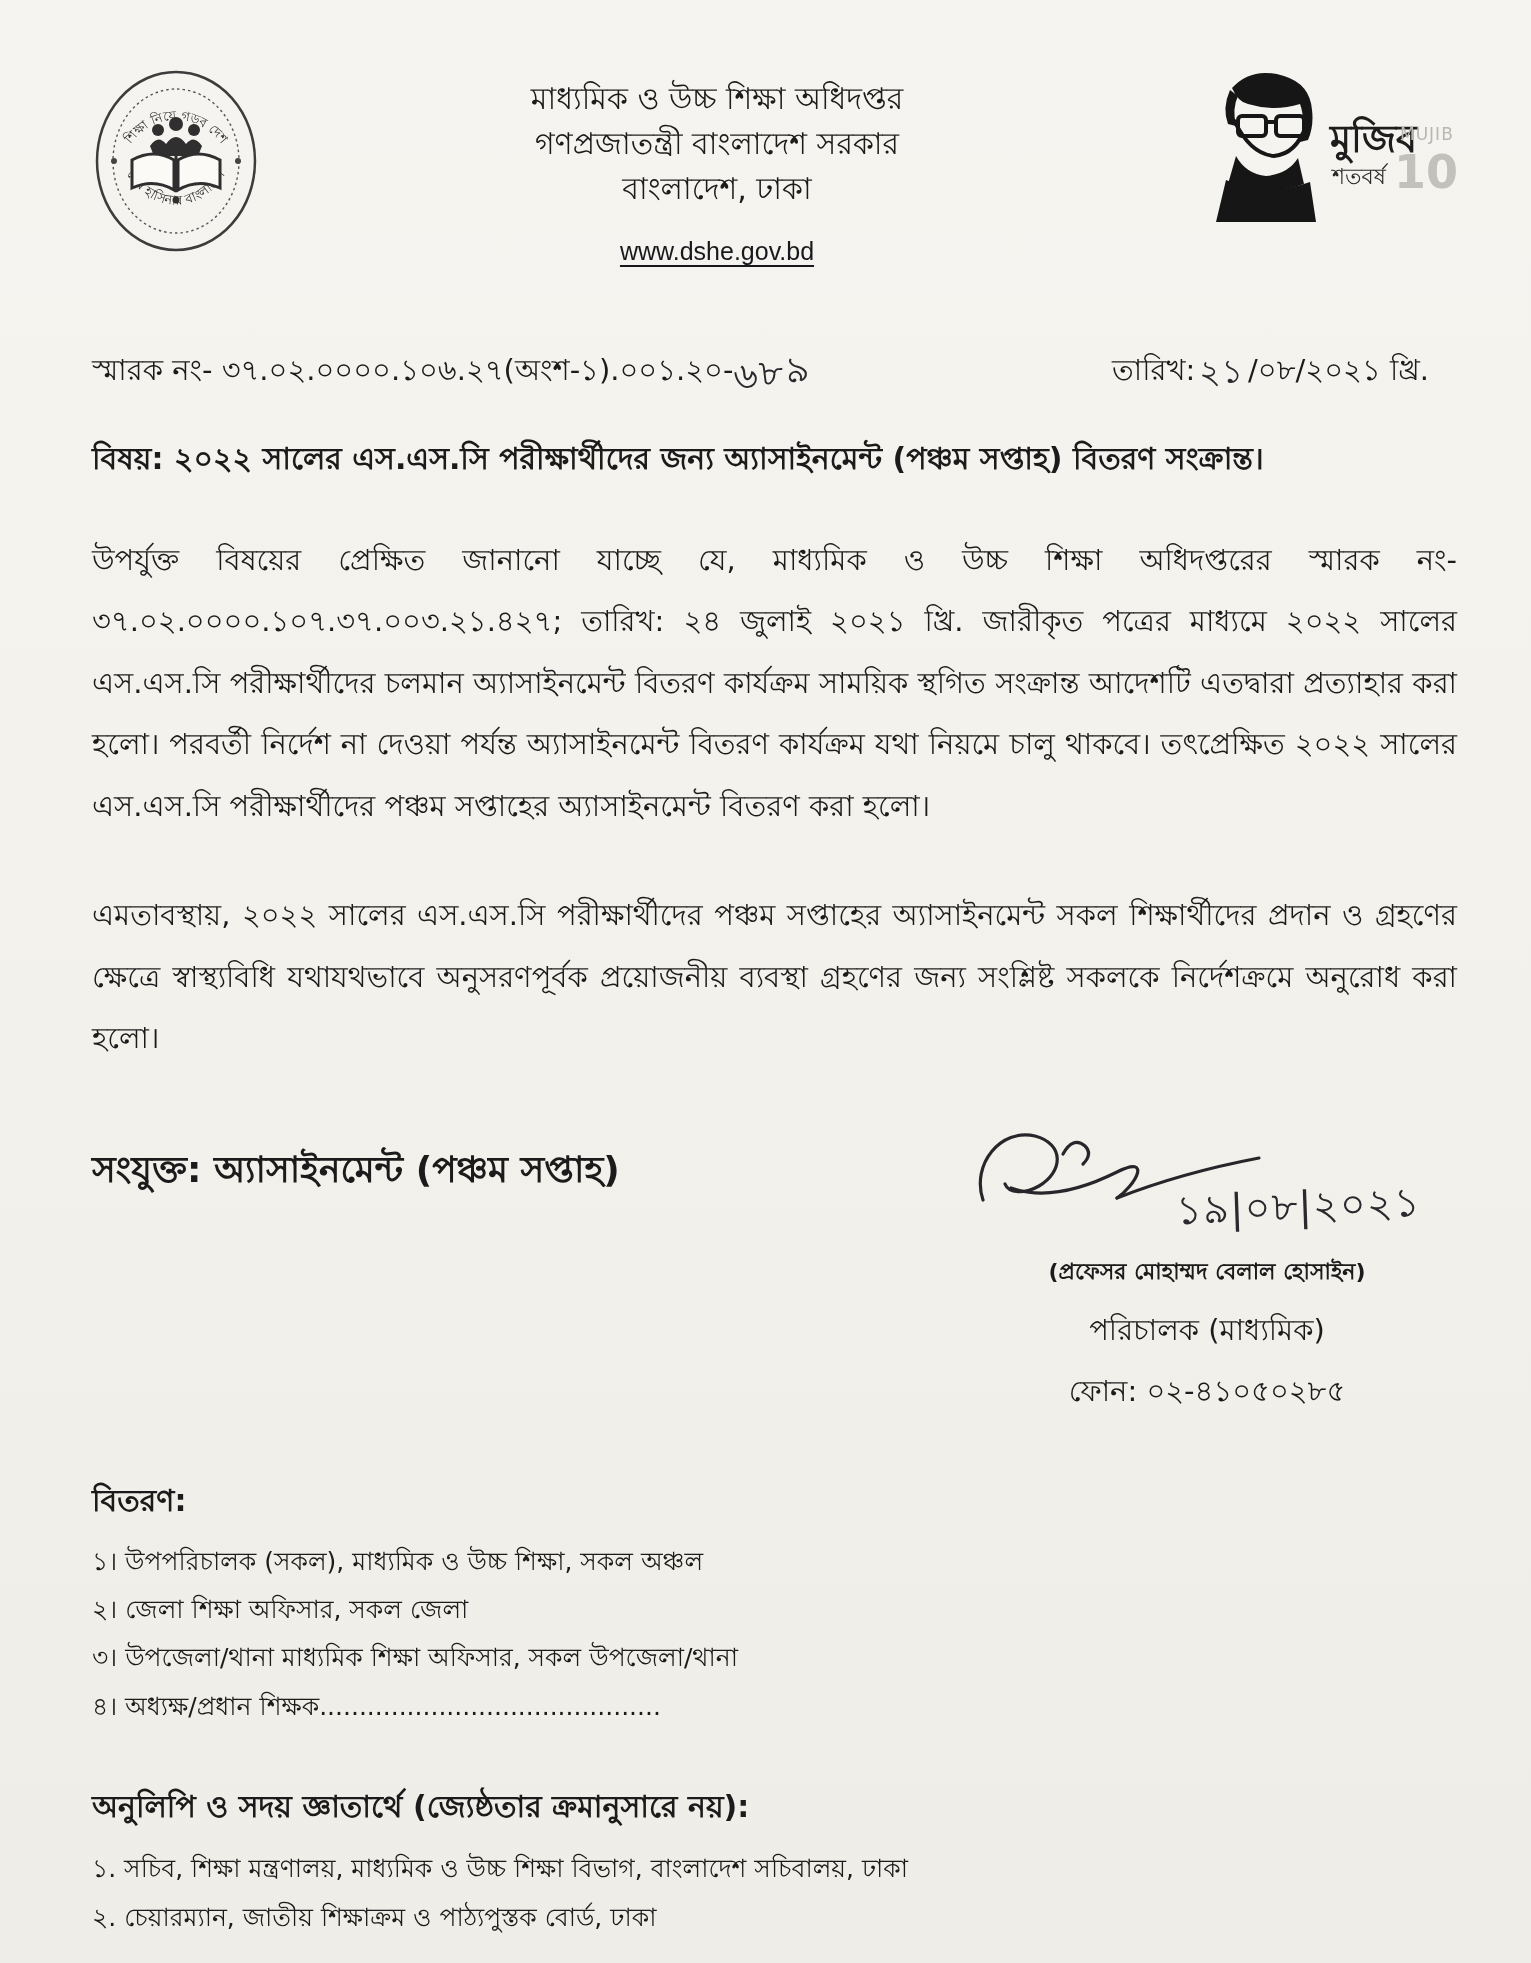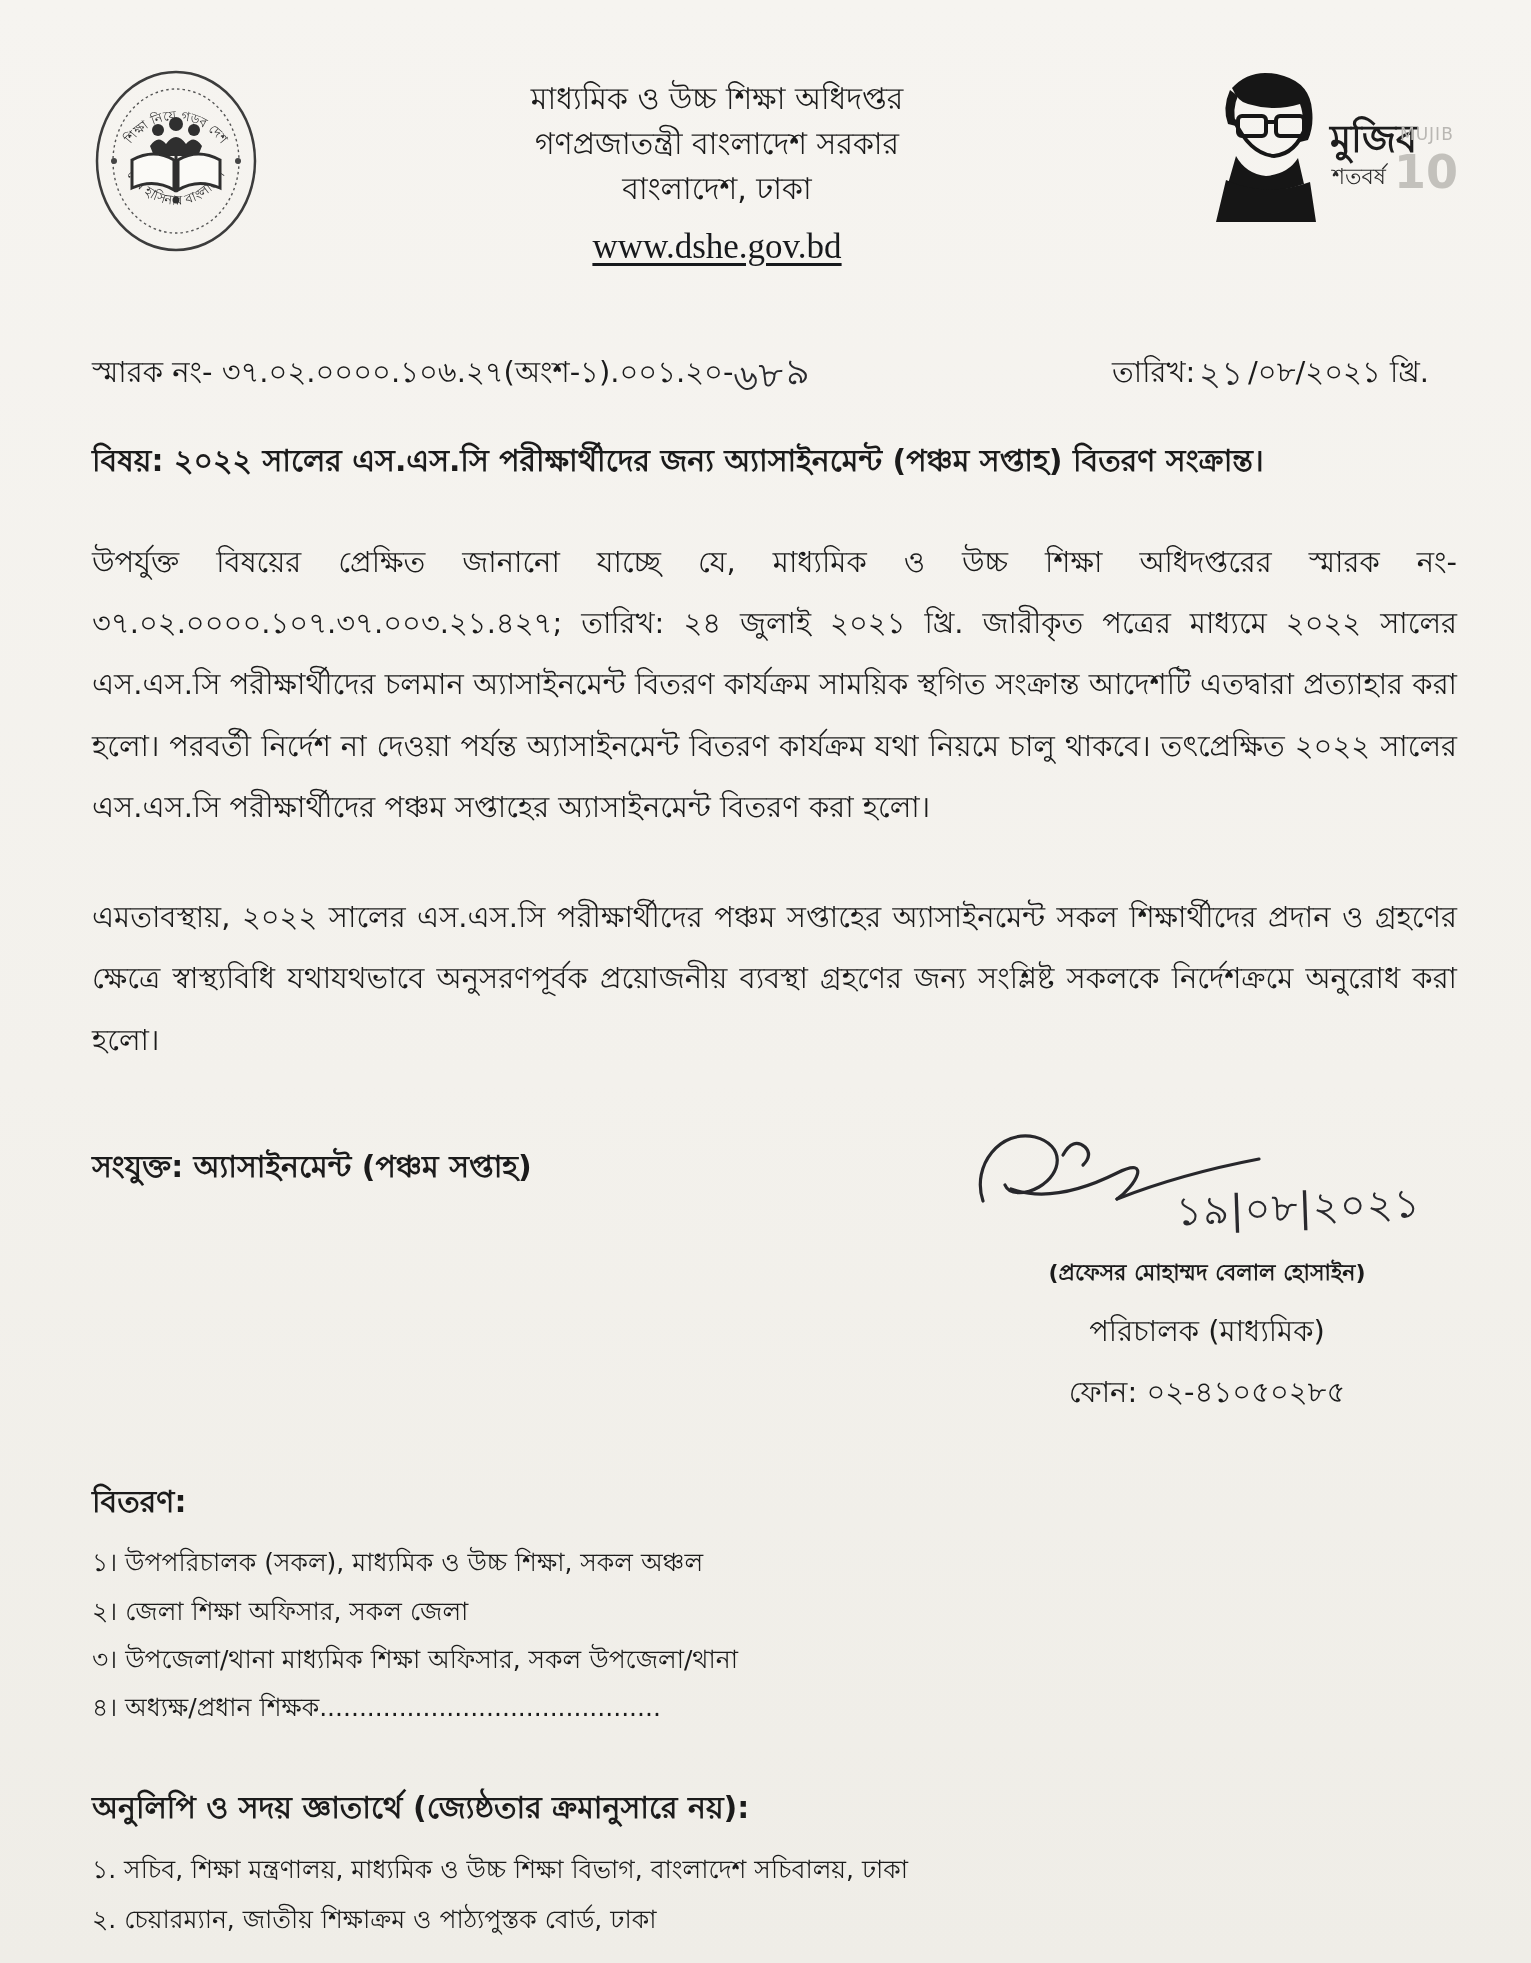--- a/index.html
+++ b/index.html
@@ -13,23 +13,23 @@
     color:#1b1b1b;
     font-family:"DejaVu Sans","Liberation Sans",sans-serif;
     overflow:hidden;
   }
   
   .header { display:flex; align-items:flex-start; }
   .seal-wrap { width:170px; flex:0 0 170px; margin-top:10px; }
   .header-center { flex:1; text-align:center; margin-top:18px; font-size:30px; line-height:1.5; }
   .header-center .hline { white-space:nowrap; }
   .website {
-    display:inline-block; margin-top:10px;
-    font-family:Liberation Serif, serif;
-    font-size:35px; color:#17191c;
+    display:inline-block; margin-top:22px;
+    font-family:Liberation Sans, sans-serif;
+    font-size:25px; color:#17191c;
     text-decoration:underline; text-underline-offset:5px;
   }
   .mujib-wrap { width:285px; flex:0 0 285px; margin-top:2px; }
   
   .memo-row { display:flex; justify-content:space-between; align-items:baseline; margin-top:66px; font-size:29px; }
   .hand {
     display:inline-block;
     font-size:37px; font-weight:400; color:#2a2a2e;
     transform:rotate(-7deg) translateY(5px);
     letter-spacing:2px;
@@ -43,21 +43,21 @@
   .memo-date { margin-right:28px; }
   
   .subject { margin-top:34px; font-size:30px; font-weight:700; }
   .para {
     margin-top:44px; font-size:29px; line-height:2.12;
     text-align:justify;
   }
   .para + .para { margin-top:48px; }
   
   .attach-sign-row { display:flex; justify-content:space-between; align-items:flex-start; margin-top:44px; }
-  .attachment { font-size:30px; font-weight:700; margin-top:28px; }
+  .attachment { font-size:36px; font-weight:700; margin-top:28px; }
   .sign-block { width:500px; text-align:center; }
   .sign-scribble { position:relative; height:128px; }
   .sign-scribble svg { position:absolute; left:10px; top:0; }
   .sign-scribble .hand-date { position:absolute; left:215px; top:58px; font-size:40px; }
   .sign-name { font-size:22px; font-weight:700; white-space:nowrap;margin-top:12px; }
   .sign-designation { font-size:29px; margin-top:16px; }
   .sign-phone { font-size:29px; margin-top:12px; }
   
   .list-section { margin-top:60px; }
   .list-title { font-size:30px; font-weight:700; margin-bottom:10px; }

